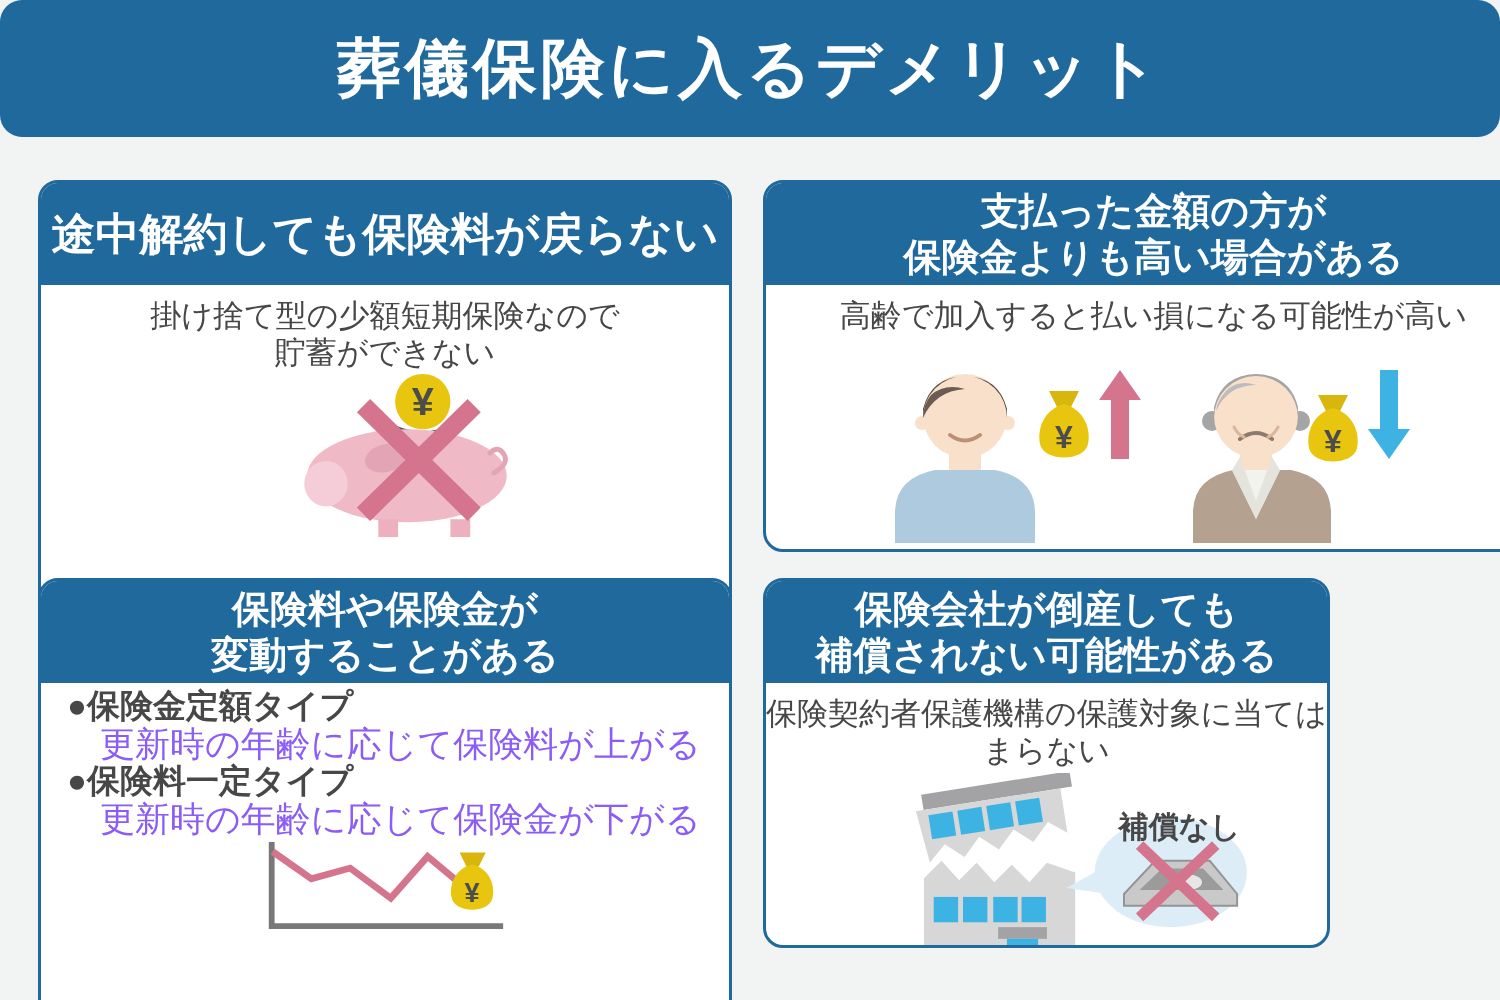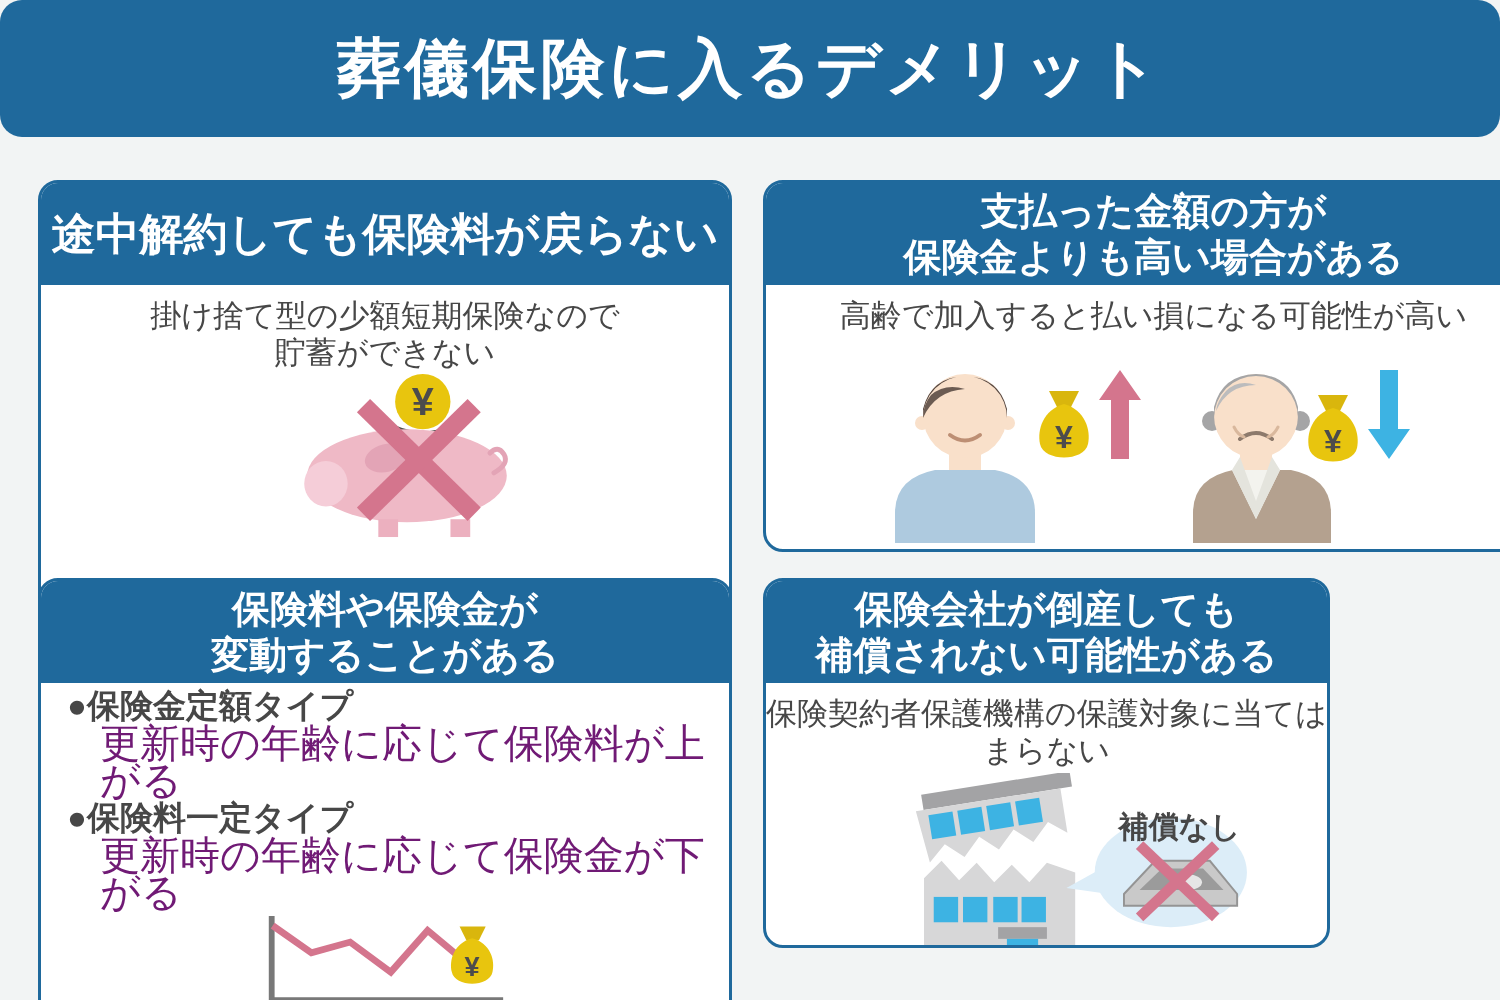--- a/index.html
+++ b/index.html
@@ -44,21 +44,21 @@
   }
   
   .pig-svg { display:block; margin:2px auto 0; transform:translateX(20px); }
   
   .people-row {
     margin-top:26px; display:flex; justify-content:center; align-items:flex-end; gap:34px;
   }
   
   .bullets { padding:4px 0 0 26px; }
   .bullet-label { font-size:33px; font-weight:800; line-height:38px; color:#474747; }
-  .bullet-desc  { font-size:40px; font-weight:400; line-height:37px; padding-left:33px; color:#701a75; }
+  .bullet-desc  { font-size:35px; font-weight:400; line-height:37px; padding-left:33px; color:#8b5cf6; }
   .chart-svg { display:block; margin:3px auto 0; }
   
   .bankruptcy-illo { display:block; margin:4px auto 0; transform:translateX(36px); }
 </style>
 </head>
 <body>
 
 <header class="title-bar">
   <h1>葬儀保険に入るデメリット</h1>
 </header>

